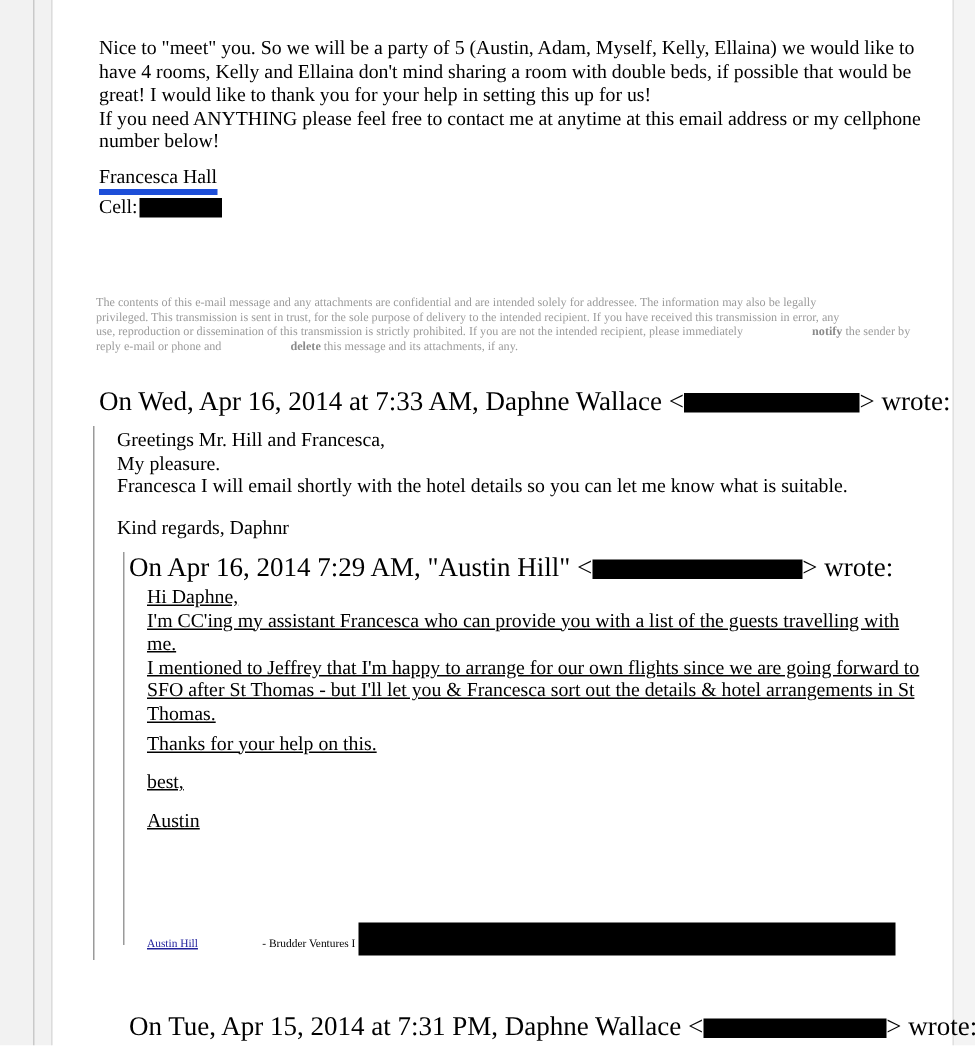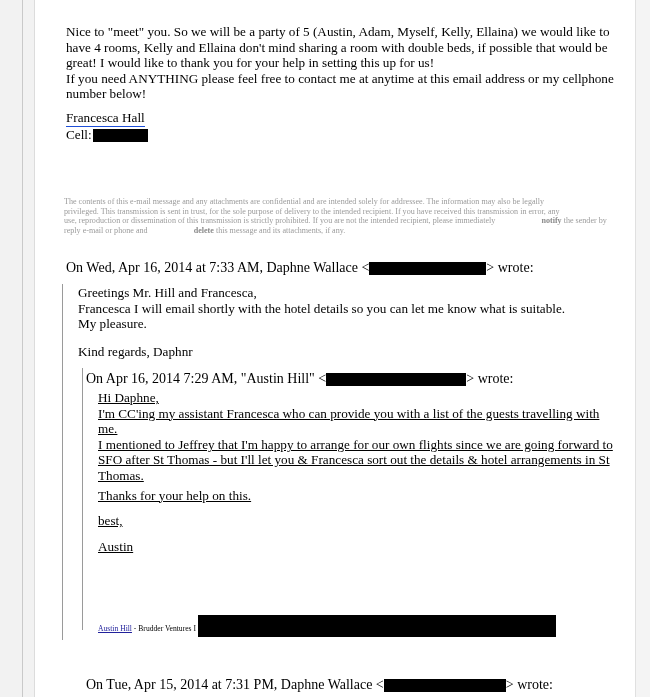--- a/index.html
+++ b/index.html
@@ -60,54 +60,54 @@
   .sig-name {
     font-size: 13.2px;
     line-height: 15.6px;
   }
   .redact {
     display: inline-block;
     background: #000000;
     vertical-align: middle;
   }
   .underline-name {
-    border-bottom: 1px solid #1d4ed8;
+    border-bottom: 4px solid #1d4ed8;
     display: inline-block;
     padding-bottom: 0px;
   }
   
   .disclaimer {
     font-family: "Liberation Serif", serif;
     font-size: 8.1px;
     line-height: 9.6px;
     color: #9b9b9b;
     width: 556px;
     text-align: justify;
   }
   .disclaimer b { color: #8a8a8a; padding-left: 44px; }
   .lvl-bar {
     position: absolute;
     width: 1px;
     background: #9a9a9a;
   }
   .hdr-line {
-    font-size: 14px;
+    font-size: 18px;
     line-height: 15.6px;
     white-space: nowrap;
   }
   .small-sig {
     font-size: 7.6px;
     line-height: 9px;
     color: #1a1a6e;
   }
   .small-sig .lnk {
     color: #22229c;
     text-decoration: underline;
   }
-  .small-sig .plain { color: #000; }
+  .small-sig .plain { color: #000; margin-left: 41px; }
 </style>
 </head>
 <body>
 
 <div class="page">
 
   <div class="scan-edge-left"></div>
   <div class="scan-edge-left-inner"></div>
   <div class="scan-edge-right"></div>
 
@@ -135,22 +135,22 @@
       <span>use, reproduction or dissemination of this transmission is strictly prohibited. If you are not the intended recipient, please immediately</span> <b>notify</b> <span>the sender by</span><br>
       <span>reply e-mail or phone and</span> <b>delete</b> <span>this message and its attachments, if any.</span>
     </div>
 
     <div class="hdr-line" style="position:absolute; left:10px; top:260px;">
       <span>On Wed, Apr 16, 2014 at 7:33 AM, Daphne Wallace &lt;</span><span class="redact" style="width:117px; height:13px;"></span><span>&gt; wrote:</span>
     </div>
 
     <div style="position:absolute; left:22px; top:285px; width:540px;">
       <p class="body-text">Greetings Mr. Hill and Francesca,</p>
+      <p class="body-text">My pleasure.</p>
       <p class="body-text">Francesca I will email shortly with the hotel details so you can let me know what is suitable.</p>
-      <p class="body-text">My pleasure.</p>
       <div style="height:12px;"></div>
       <p class="body-text">Kind regards, Daphnr</p>
     </div>
 
     <div class="hdr-line" style="position:absolute; left:30px; top:371px;">
       <span>On Apr 16, 2014 7:29 AM, "Austin Hill" &lt;</span><span class="redact" style="width:140px; height:13px;"></span><span>&gt; wrote:</span>
     </div>
 
     <div style="position:absolute; left:42px; top:390px; width:520px;text-decoration:underline;">
       <p class="body-text blk">Hi Daphne,</p>

